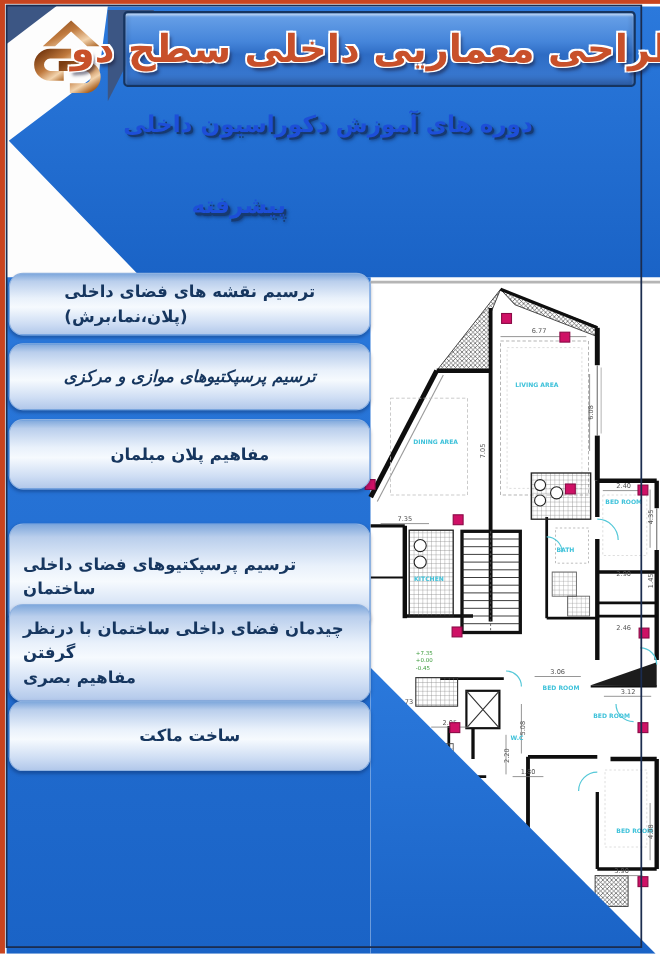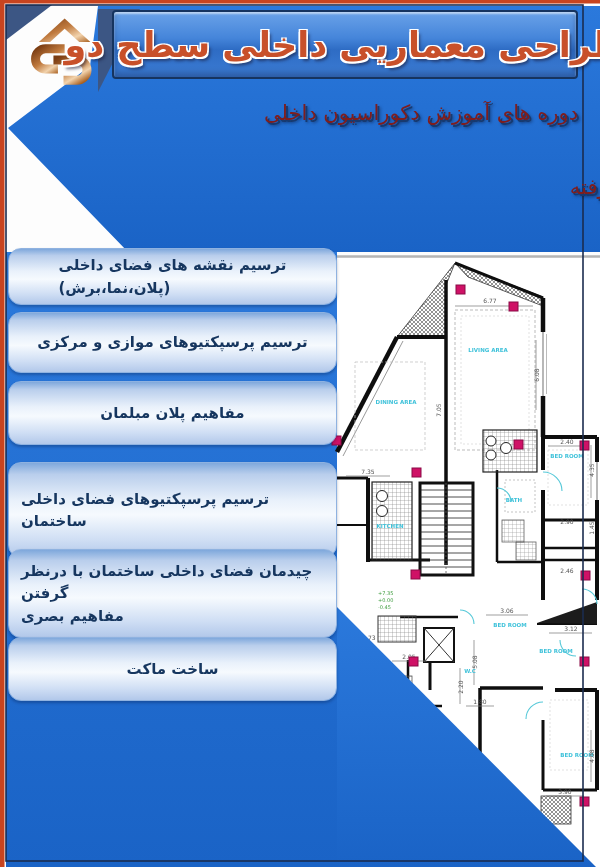--- a/index.html
+++ b/index.html
@@ -14,22 +14,22 @@
     background:linear-gradient(180deg,#6aa2e8 0%,#4585da 40%,#2e6cc4 58%,#3c7cd4 100%);
     border:2px solid #16345f;border-radius:4px;box-sizing:border-box;
     box-shadow:inset 0 2px 2px rgba(255,255,255,.55), inset 0 -4px 6px rgba(0,0,30,.28);
     display:flex;align-items:center;justify-content:center;
   }
   .banner-title{
     direction:rtl;font-size:35px;font-weight:bold;color:#c8502a;white-space:nowrap;
     text-shadow:-1.5px -1.5px 0 #fff,1.5px -1.5px 0 #fff,-1.5px 1.5px 0 #fff,1.5px 1.5px 0 #fff,3px 4px 3px rgba(25,25,55,.55);
   }
   .subtitle{
-    position:absolute;left:112px;top:98px;width:466px;z-index:3;direction:rtl;text-align:right;
-    color:#7f1d1d;font-weight:normal;
+    position:absolute;left:112px;top:98px;width:466px;z-index:3;direction:rtl;text-align:left;
+    color:#1d4ed8;font-weight:bold;
   }
   .subtitle .line1{
     font-size:21px;line-height:30px;
     text-shadow:2px 2px 0 #173a70, 3px 3px 3px rgba(10,20,50,.5);
   }
   .subtitle .line2{
     margin-top:47px;font-size:21px;transform:translateX(62px);
     text-shadow:2px 2px 0 #173a70, 3px 3px 3px rgba(10,20,50,.5);
   }
   .topics{position:absolute;left:8px;top:0;width:329px;z-index:3;}
@@ -237,19 +237,19 @@
 </div>
 
 <div class="subtitle">
   <div class="line1">دوره های آموزش دکوراسیون داخلی</div>
   <div class="line2">پیشرفته</div>
 </div>
 
 <div class="topics">
   <div class="topic-btn" style="top:248px;height:57px;">ترسیم نقشه های فضای داخلی
 (پلان،نما،برش)</div>
-  <div class="topic-btn" style="top:312px;height:61px;">ترسیم پرسپکتیوهای موازی و مرکزی</div>
+  <div class="topic-btn" style="top:312px;height:61px;font-style:italic;">ترسیم پرسپکتیوهای موازی و مرکزی</div>
   <div class="topic-btn" style="top:381px;height:64px;">مفاهیم پلان مبلمان</div>
-  <div class="topic-btn" style="top:462px;height:96px;">ترسیم پرسپکتیوهای فضای داخلی ساختمان</div>
+  <div class="topic-btn" style="top:476px;height:96px;">ترسیم پرسپکتیوهای فضای داخلی ساختمان</div>
   <div class="topic-btn" style="top:549px;height:89px;">چیدمان فضای داخلی ساختمان با درنظر گرفتن
 مفاهیم بصری</div>
   <div class="topic-btn" style="top:637px;height:64px;">ساخت ماکت</div>
 </div>
 
 </body></html>

